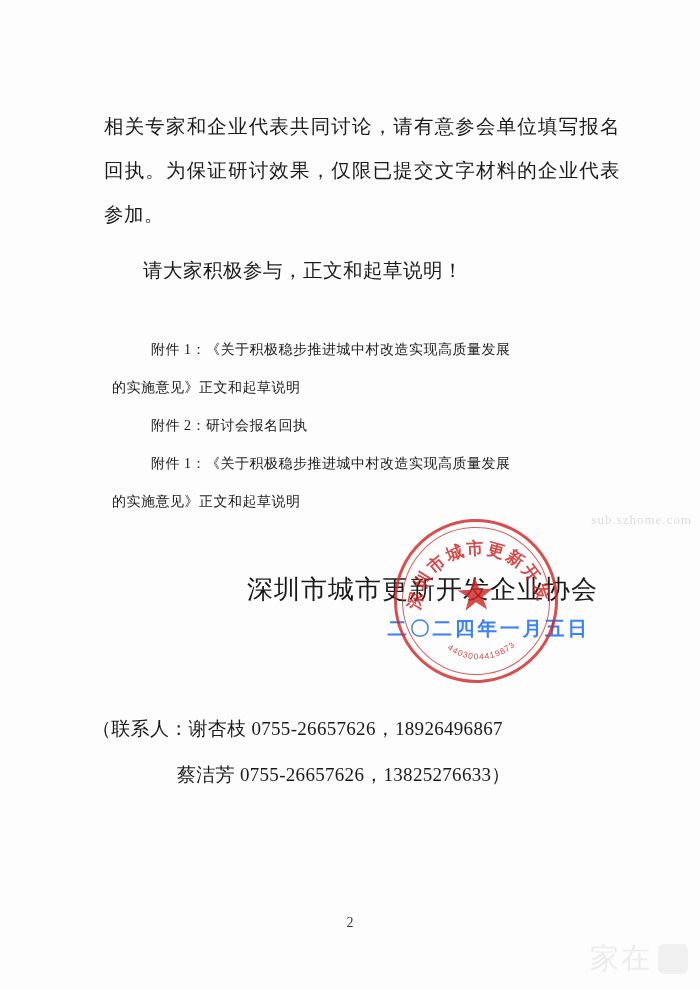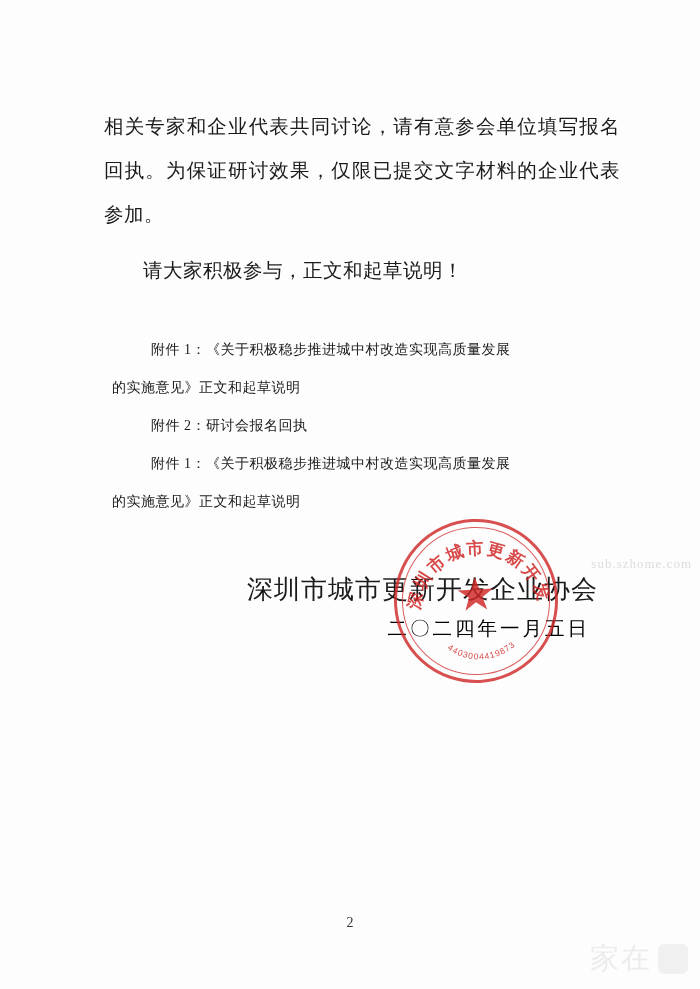--- a/index.html
+++ b/index.html
@@ -85,21 +85,22 @@
     color: #1a1a1a;
   }
 
   .sign-date {
     position: absolute;
     right: 18px;
     top: 60px;
     font-size: 19.5px;
     letter-spacing: 3px;
     white-space: nowrap;
-    color: #000000;
+    color: #3b82f6;
+    font-weight: bold;
   }
 
   
   .seal {
     position: absolute;
     left: 302px;
     top: -36px;
     width: 164px;
     height: 164px;
     border-radius: 50%;
@@ -181,21 +182,21 @@
     top: 915px;
     text-align: center;
     font-size: 14px;
     color: #333;
   }
 
   
   .wm-right {
     position: absolute;
     right: 8px;
-    top: 556px;
+    top: 512px;
     font-size: 13px;
     color: #dcdcdc;
     letter-spacing: 1px;
     transform: rotate(0deg);
   }
   .wm-corner {
     position: absolute;
     right: 12px;
     bottom: 10px;
     display: flex;
@@ -257,20 +258,24 @@
         <defs>
           <path id="botpath" d="M 32,104 A 54,54 0 0 0 132,104" fill="none"></path>
         </defs>
         <text>
           <textPath href="#botpath" startOffset="50%" text-anchor="middle">4403004419873</textPath>
         </text>
       </svg>
     </div>
   </div>
 
+  <div class="contacts">
+    <div class="contact-line">（联系人：谢杏枝 0755-26657626，18926496867</div>
+    <div class="contact-line second">蔡洁芳 0755-26657626，13825276633）</div>
+  </div>
 
   <div class="page-number">2</div>
 
   <div class="wm-right">sub.szhome.com</div>
 
   <div class="wm-corner">
     <span class="wm-cn">家在</span>
     <span class="wm-badge"></span>
   </div>
 

